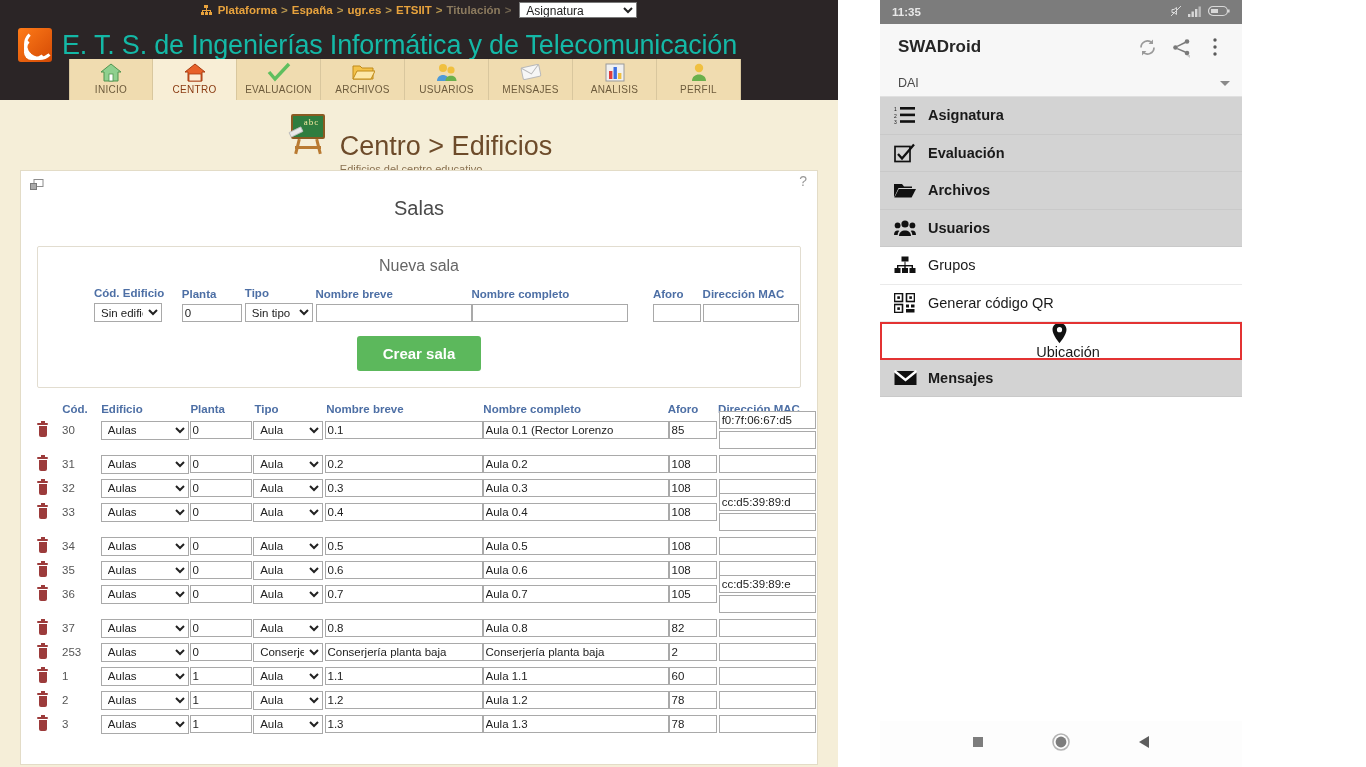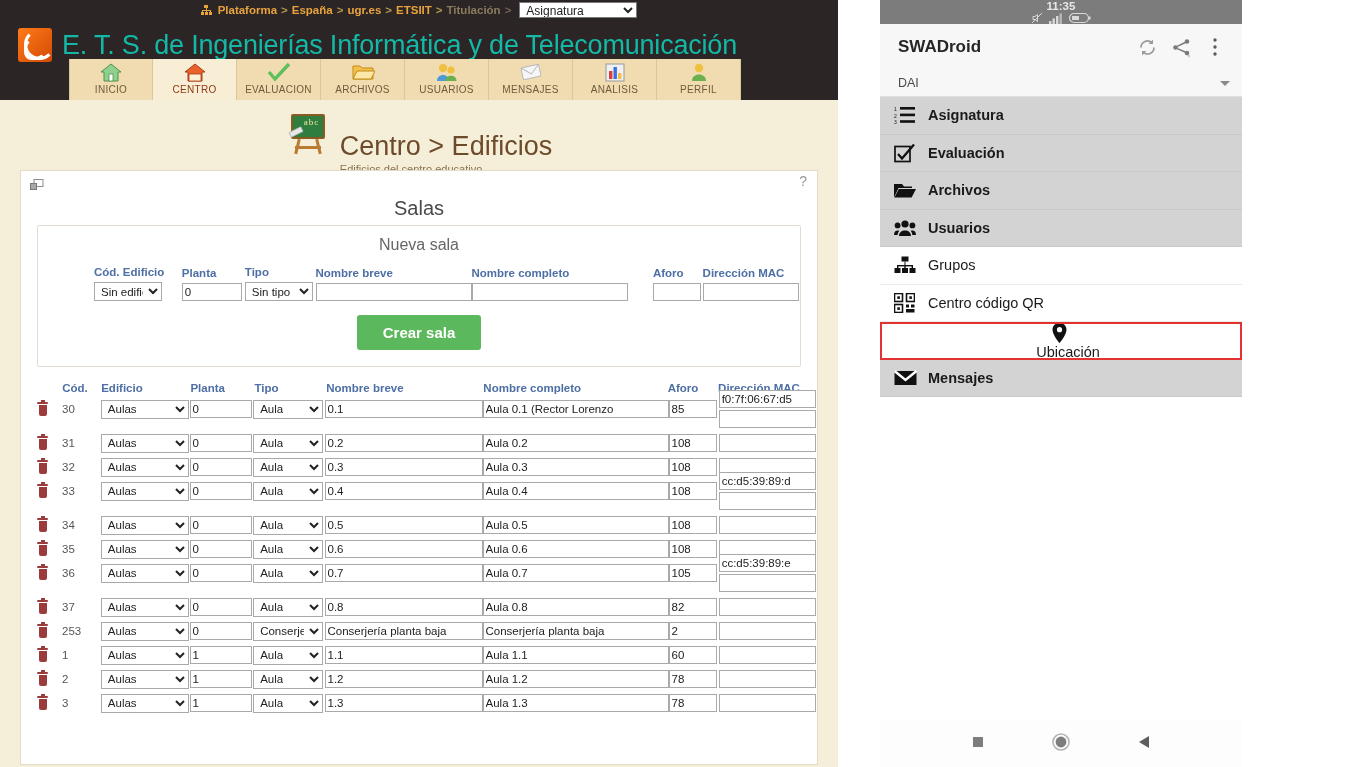--- a/index.html
+++ b/index.html
@@ -112,21 +112,21 @@
     height:595px;box-sizing:border-box;position:relative;overflow:hidden;
   }
   .cardtop{height:22px;position:relative;}
   .pinico{position:absolute;left:9px;top:6px;width:14px;height:12px;}
   .helpq{position:absolute;right:10px;top:2px;font-size:14px;color:#999;}
   .cardtitle{
     text-align:center;font-size:20px;color:#4a4a4a;margin-top:4px;
   }
 
   .newbox{
-    margin:5px 16px 0 16px;border:1px solid #e2ddd0;border-radius:2px;
+    margin:26px 16px 0 16px;border:1px solid #e2ddd0;border-radius:2px;
     padding:10px 0 16px 0;
   }
   .newtitle{text-align:center;font-size:16px;color:#666;margin-bottom:12px;}
 
   .frm{display:flex;align-items:center;padding-left:56px;gap:0;}
   .fcol{display:flex;flex-direction:column;}
   .fhead{
     font-size:11.5px;color:#4d6fa5;font-weight:bold;margin-bottom:2px;height:14px;
   }
   .frm input[type=text],.frm select,
@@ -173,21 +173,21 @@
   .trash .bod{position:absolute;top:3px;left:1.5px;width:8px;height:11px;background:#9c3b3b;border-radius:0 0 2px 2px;}
   .gap{height:10px;}
 
   
   .phone{
     position:absolute;left:880px;top:0;width:362px;height:767px;background:#fff;
     overflow:hidden;
   }
   .status{
     height:24px;background:#7c7c7c;color:#e8e8e8;display:flex;align-items:center;
-    padding:0 12px;font-size:11.5px;font-weight:bold;flex-direction:column;
+    padding:0 12px;font-size:11.5px;font-weight:bold;
   }
   .status .sp{flex:1;}
   .status .sicons{display:flex;align-items:center;gap:6px;}
   .appbar{
     height:46px;background:#f7f7f7;display:flex;align-items:center;padding:0 10px 0 18px;
   }
   .apptitle{font-size:17px;color:#262626;font-weight:bold;flex:1;}
   .appbar .ab{width:34px;height:34px;display:flex;align-items:center;justify-content:center;cursor:pointer;}
   .spinbar{
     height:26px;background:#f7f7f7;display:flex;align-items:center;
@@ -969,21 +969,21 @@
               <rect x="3.3" y="3.3" width="2.6" height="2.6" fill="#111"></rect>
               <rect x="12.5" y="0.5" width="8" height="8" fill="none" stroke="#111" stroke-width="1.6"></rect>
               <rect x="15.3" y="3.3" width="2.6" height="2.6" fill="#111"></rect>
               <rect x="0.5" y="11.5" width="8" height="8" fill="none" stroke="#111" stroke-width="1.6"></rect>
               <rect x="3.3" y="14.3" width="2.6" height="2.6" fill="#111"></rect>
               <rect x="12" y="11.5" width="3" height="3" fill="#111"></rect>
               <rect x="17" y="11.5" width="3.5" height="3" fill="#111"></rect>
               <rect x="12" y="16" width="8.5" height="3.5" fill="#111"></rect>
             </svg>
           </span>
-          <span class="mtxt">Centro código QR</span>
+          <span class="mtxt">Generar código QR</span>
         </div>
         <div class="mi plain hl" style="outline-color: rgb(227, 50, 50);">
           <span class="mico">
             <svg width="17" height="22" viewBox="0 0 17 22">
               <path d="M8.5 0.8C4.6 0.8 1.5 3.9 1.5 7.8c0 5.2 7 13.4 7 13.4s7-8.2 7-13.4c0-3.9-3.1-7-7-7z" fill="#111"></path>
               <circle cx="8.5" cy="7.7" r="2.6" fill="#fff"></circle>
             </svg>
           </span>
           <span class="mtxt">Ubicación</span>
         </div>

